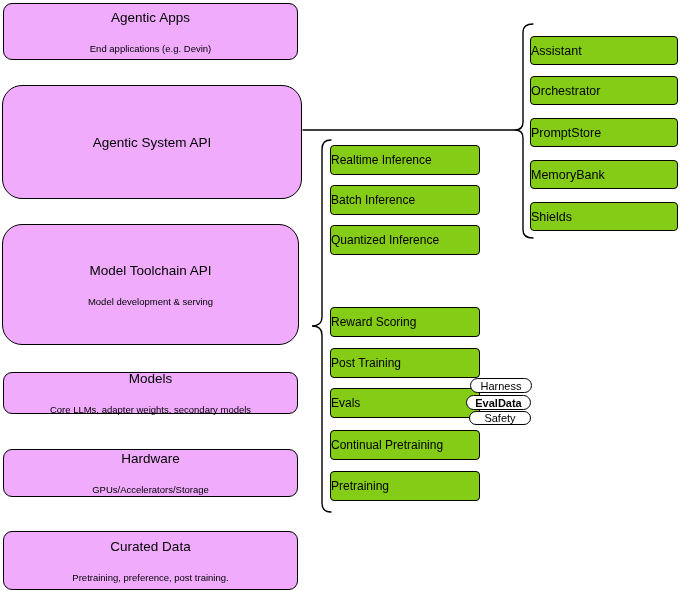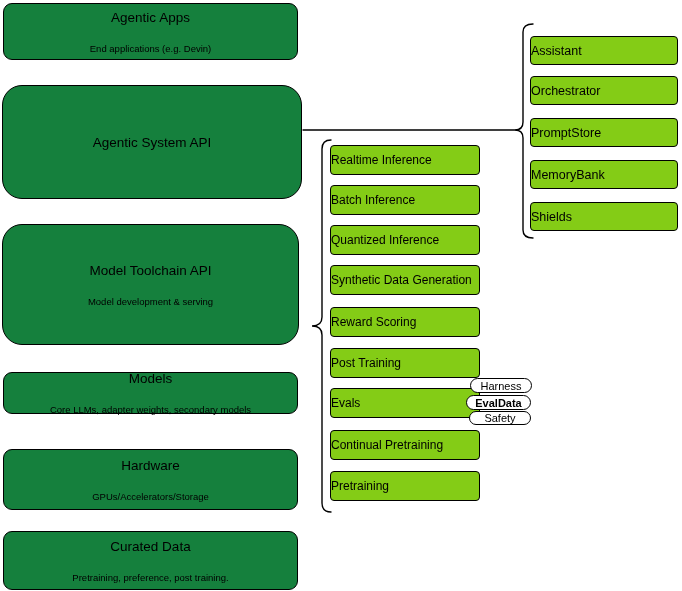--- a/index.html
+++ b/index.html
@@ -19,21 +19,21 @@
   .overlay-svg {
     position: absolute;
     left: 0;
     top: 0;
     pointer-events: none;
   }
   .lbox {
     position: absolute;
     box-sizing: border-box;
     border: 1.4px solid #000000;
-    background: #15803d;
+    background: #f0abfc;
     display: flex;
     flex-direction: column;
     align-items: center;
     justify-content: center;
     text-align: center;
   }
   .lbox-title {
     font-size: 13.5px;
     line-height: 17px;
     white-space: nowrap;
@@ -95,41 +95,38 @@
   <div class="lbox" style="left:2px; top:224px; width:297px; height:121px; border-radius:20px;">
     <div class="lbox-title">Model Toolchain API</div>
     <div class="lbox-sub">Model development &amp; serving</div>
   </div>
 
   <div class="lbox" style="left:3px; top:372px; width:295px; height:42px; border-radius:9px;">
     <div class="lbox-title">Models</div>
     <div class="lbox-sub">Core LLMs, adapter weights, secondary models</div>
   </div>
 
-  <div class="lbox" style="left:3px; top:449px; width:295px; height:61px; border-radius:9px;">
+  <div class="lbox" style="left:3px; top:449px; width:295px; height:48px; border-radius:9px;">
     <div class="lbox-title">Hardware</div>
     <div class="lbox-sub">GPUs/Accelerators/Storage</div>
   </div>
 
   <div class="lbox" style="left:3px; top:531px; width:295px; height:59px; border-radius:9px;">
     <div class="lbox-title">Curated Data</div>
     <div class="lbox-sub">Pretraining, preference, post training.</div>
   </div>
 
   <div class="mbox" style="top:145px;">
     <span>Realtime Inference</span>
   </div>
   <div class="mbox" style="top:185px;">
     <span>Batch Inference</span>
   </div>
   <div class="mbox" style="top:225px;">
     <span>Quantized Inference</span>
-  </div>
-  <div class="mbox" style="top:265px;">
-    <span>Synthetic Data Generation</span>
   </div>
   <div class="mbox" style="top:307px;">
     <span>Reward Scoring</span>
   </div>
   <div class="mbox" style="top:348px;">
     <span>Post Training</span>
   </div>
   <div class="mbox" style="top:388px;">
     <span>Evals</span>
   </div>

